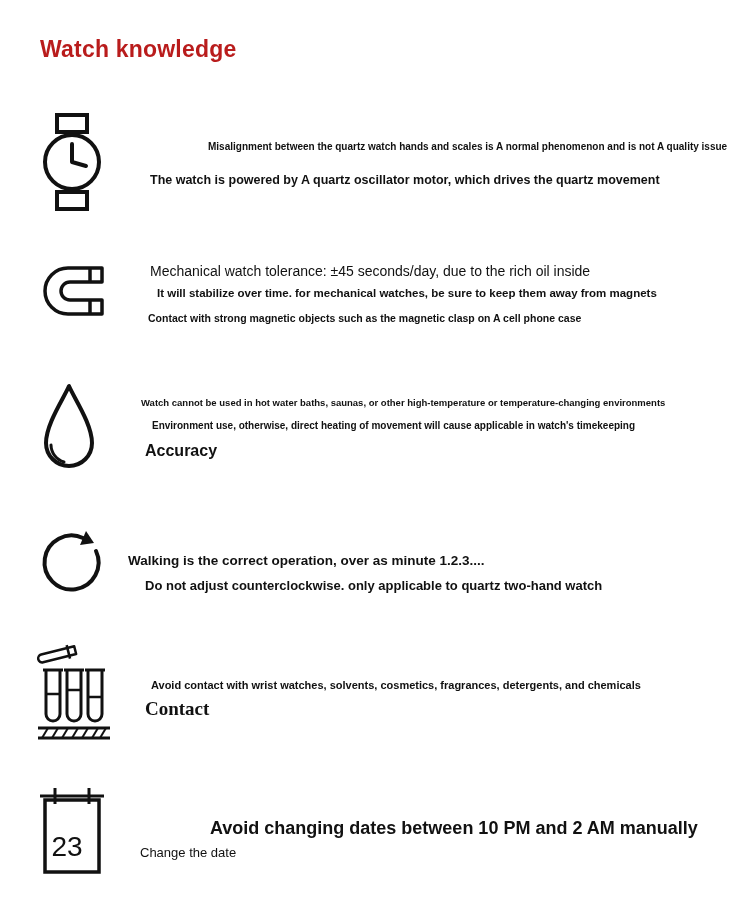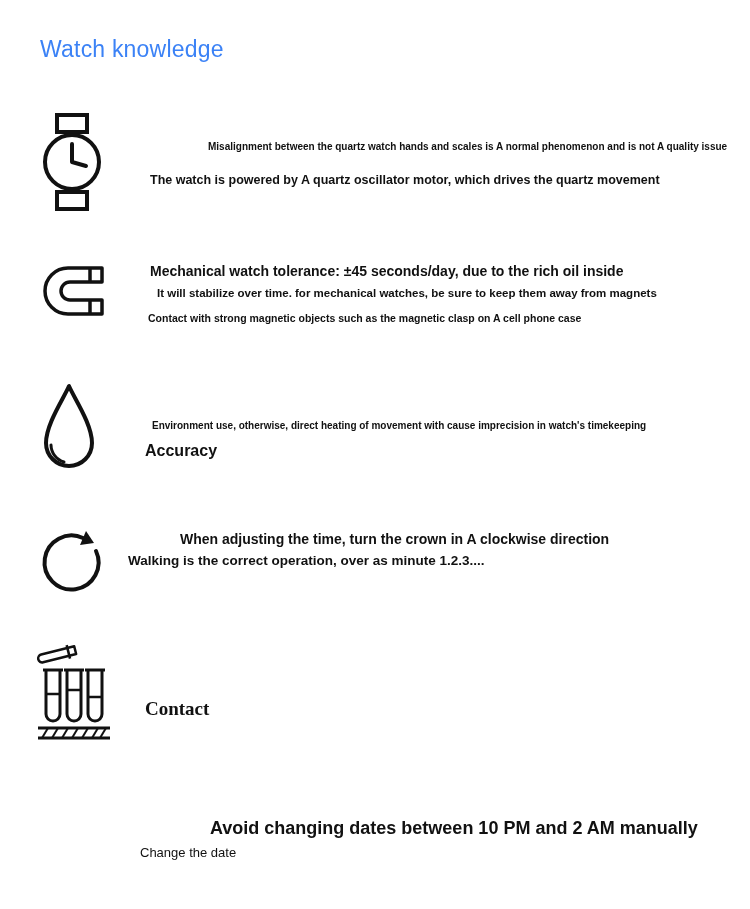--- a/index.html
+++ b/index.html
@@ -2,35 +2,35 @@
 <html><head>
 <meta charset="utf-8">
 <style>
   html,body{margin:0;padding:0;background:#ffffff;}
   .page{
     position:relative;width:750px;height:909px;background:#ffffff;
     font-family:"Liberation Sans",sans-serif;color:#111111;overflow:hidden;
   }
   .title{
     position:absolute;left:40px;top:36px;margin:0;
-    font-size:23px;font-weight:400;letter-spacing:.2px;color:#3b82f6;
+    font-size:23px;font-weight:700;letter-spacing:.2px;color:#b91c1c;
   }
   .icon{position:absolute;}
   .icon svg{display:block;width:100%;height:100%;}
   .icon-watch{left:42px;top:112px;width:62px;height:100px;}
   .icon-magnet{left:40px;top:260px;width:68px;height:62px;}
   .icon-drop{left:38px;top:382px;width:62px;height:95px;}
   .icon-rotate{left:40px;top:520px;width:64px;height:78px;}
   .icon-tubes{left:34px;top:642px;width:80px;height:102px;}
   .icon-calendar{left:40px;top:786px;width:64px;height:90px;}
 
   .line{position:absolute;margin:0;white-space:nowrap;color:#111;}
   .l11{left:168px;top:141px;font-size:10px;font-weight:700;margin-left:40px;}
   .l12{left:150px;top:157px;font-size:12.5px;font-weight:700;margin-top:16px;}
-  .l21{left:150px;top:263px;font-size:14px;font-weight:700;}
+  .l21{left:150px;top:263px;font-size:14px;font-weight:400;}
   .l22{left:157px;top:287px;font-size:11.5px;font-weight:700;}
   .l23{left:148px;top:312px;font-size:10.5px;font-weight:700;}
   .l31{left:141px;top:397px;font-size:9.5px;font-weight:700;}
   .l32{left:152px;top:420px;font-size:10px;font-weight:700;}
   .l33{left:145px;top:442px;font-size:16px;font-weight:700;}
   .l41{left:180px;top:531px;font-size:14px;font-weight:700;}
   .l42{left:128px;top:553px;font-size:13.5px;font-weight:700;}
   .l43{left:145px;top:578px;font-size:13px;font-weight:700;}
   .l51{left:151px;top:679px;font-size:11px;font-weight:700;}
   .l52{left:145px;top:698px;font-size:19px;font-weight:700;font-family:Liberation Serif, serif;}
@@ -67,31 +67,32 @@
   <p class="line l21">Mechanical watch tolerance: ±45 seconds/day, due to the rich oil inside</p>
   <p class="line l23">Contact with strong magnetic objects such as the magnetic clasp on A cell phone case</p>
   <p class="line l22">It will stabilize over time. for mechanical watches, be sure to keep them away from magnets</p>
 
   <span class="icon icon-drop">
     <svg viewBox="0 0 62 95" xmlns="http://www.w3.org/2000/svg">
       <path d="M31 4 C 26 16, 8 42, 8 61 A 23 23 0 0 0 54 61 C 54 42, 36 16, 31 4 Z" fill="none" stroke="#111" stroke-width="4" stroke-linejoin="round"></path>
       <path d="M13 63 A 18 18 0 0 0 26 80" fill="none" stroke="#111" stroke-width="3" stroke-linecap="round"></path>
     </svg>
   </span>
-  <p class="line l32">Environment use, otherwise, direct heating of movement with cause imprecision in watch's timekeeping</p>
+  <p class="line l31">Watch cannot be used in hot water baths, saunas, or other high-temperature or temperature-changing environments</p>
+  <p class="line l32">Environment use, otherwise, direct heating of movement will cause applicable in watch's timekeeping</p>
   <p class="line l33">Accuracy</p>
 
   <span class="icon icon-rotate">
     <svg viewBox="0 0 64 78" xmlns="http://www.w3.org/2000/svg">
       <path d="M43 18 A 27 27 0 1 0 56 31" fill="none" stroke="#111" stroke-width="4" stroke-linecap="round"></path>
       <polygon points="54,23 40,25 46,11" fill="#111"></polygon>
     </svg>
   </span>
-  <p class="line l41">When adjusting the time, turn the crown in A clockwise direction</p>
   <p class="line l42">Walking is the correct operation, over as minute 1.2.3....</p>
+  <p class="line l43">Do not adjust counterclockwise. only applicable to quartz two-hand watch</p>
 
   <span class="icon icon-tubes">
     <svg viewBox="0 0 80 102" xmlns="http://www.w3.org/2000/svg">
       <g transform="rotate(-14 22 14)">
         <path d="M8 9 H42 V17 H8 A4 4 0 0 1 8 9 Z" fill="none" stroke="#111" stroke-width="2.5" stroke-linejoin="round"></path>
         <line x1="35" y1="6" x2="35" y2="20" stroke="#111" stroke-width="2.5"></line>
       </g>
       <line x1="9" y1="28" x2="29" y2="28" stroke="#111" stroke-width="3"></line>
       <path d="M12 28 V72 A 7 7 0 0 0 26 72 V28" fill="none" stroke="#111" stroke-width="3"></path>
       <line x1="12" y1="52" x2="26" y2="52" stroke="#111" stroke-width="2.5"></line>
@@ -105,18 +106,28 @@
       <line x1="4" y1="96" x2="76" y2="96" stroke="#111" stroke-width="3"></line>
       <line x1="8" y1="96" x2="14" y2="86" stroke="#111" stroke-width="2"></line>
       <line x1="18" y1="96" x2="24" y2="86" stroke="#111" stroke-width="2"></line>
       <line x1="28" y1="96" x2="34" y2="86" stroke="#111" stroke-width="2"></line>
       <line x1="38" y1="96" x2="44" y2="86" stroke="#111" stroke-width="2"></line>
       <line x1="48" y1="96" x2="54" y2="86" stroke="#111" stroke-width="2"></line>
       <line x1="58" y1="96" x2="64" y2="86" stroke="#111" stroke-width="2"></line>
       <line x1="66" y1="96" x2="72" y2="86" stroke="#111" stroke-width="2"></line>
     </svg>
   </span>
+  <p class="line l51">Avoid contact with wrist watches, solvents, cosmetics, fragrances, detergents, and chemicals</p>
   <p class="line l52">Contact</p>
 
+  <span class="icon icon-calendar">
+    <svg viewBox="0 0 64 90" xmlns="http://www.w3.org/2000/svg">
+      <line x1="0" y1="10" x2="64" y2="10" stroke="#111" stroke-width="3"></line>
+      <line x1="15" y1="2" x2="15" y2="18" stroke="#111" stroke-width="3"></line>
+      <line x1="49" y1="2" x2="49" y2="18" stroke="#111" stroke-width="3"></line>
+      <rect x="5" y="14" width="54" height="72" fill="none" stroke="#111" stroke-width="3.5"></rect>
+      <text class="cal-num" x="27" y="70" font-size="28" text-anchor="middle" fill="#111">23</text>
+    </svg>
+  </span>
   <p class="line l61">Avoid changing dates between 10 PM and 2 AM manually</p>
   <p class="line l62">Change the date</p>
 
 </div>
 
 </body></html>

